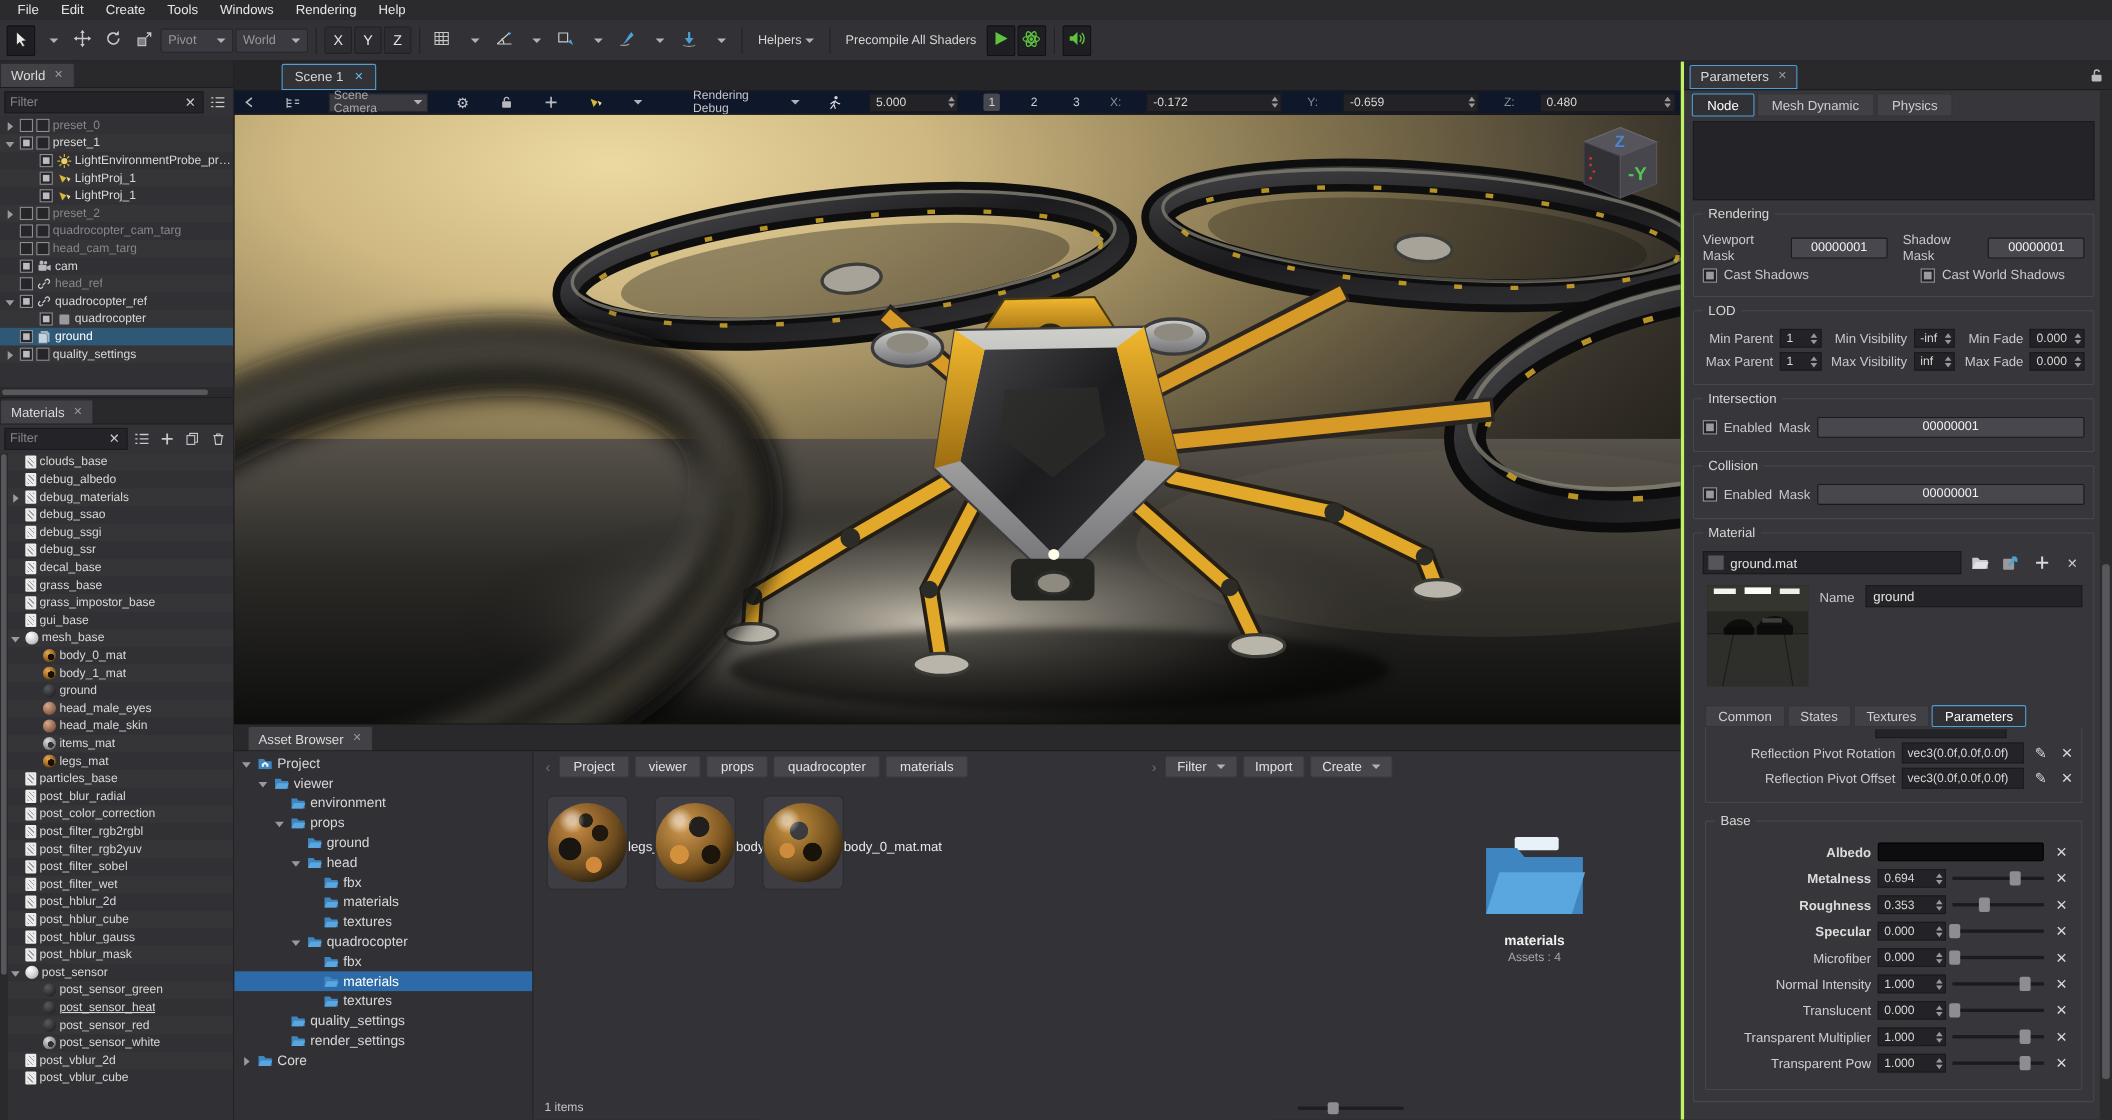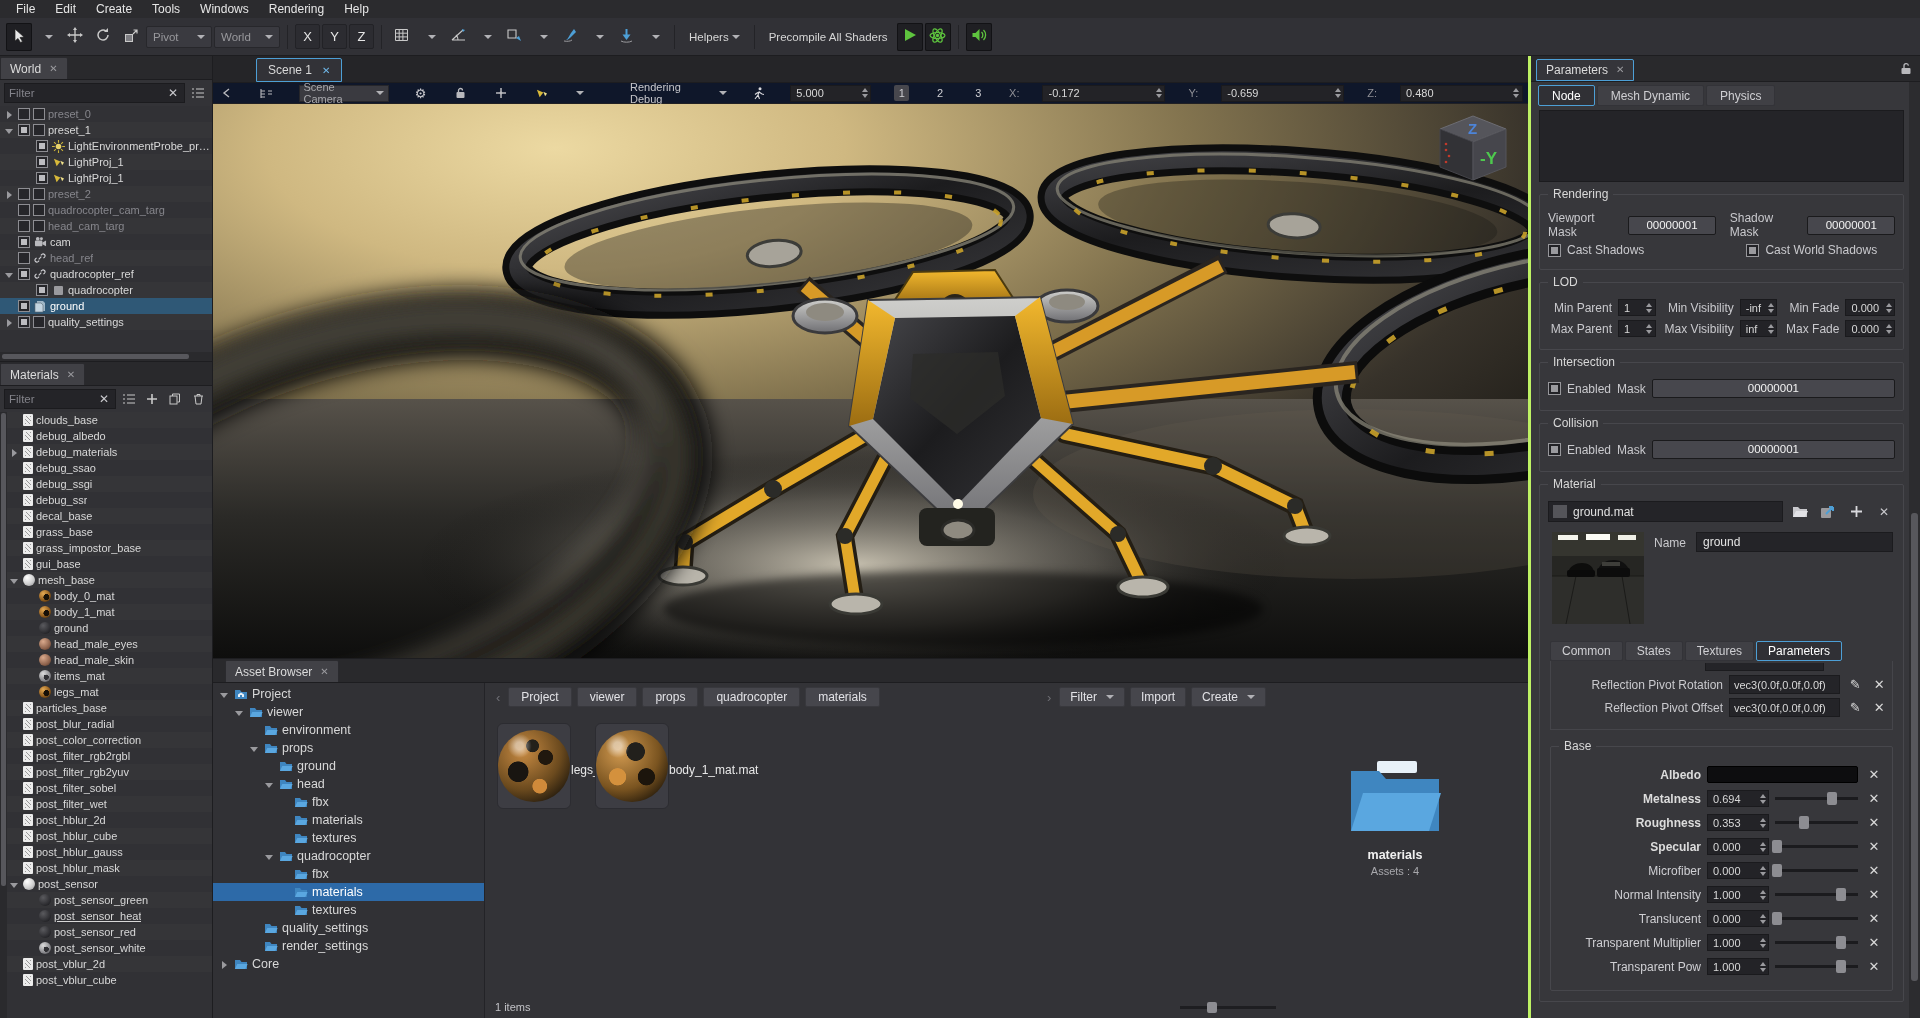--- a/index.html
+++ b/index.html
@@ -1122,20 +1122,26 @@
                       <span class="bigsph v-orange-a"></span>
                     </div>
                     <div class="clabel">legs_mat.mat</div>
                   </div>
                   <div class="card">
                     <div class="thumb">
                       <span class="bigsph v-orange-b"></span>
                     </div>
                     <div class="clabel">body_1_mat.mat</div>
                   </div>
+                  <div class="card">
+                    <div class="thumb">
+                      <span class="bigsph v-orange-c"></span>
+                    </div>
+                    <div class="clabel">body_0_mat.mat</div>
+                  </div>
                 </div>
               <div class="folder-card">
                 <span><svg width="96" height="76" viewBox="0 0 96 76">
                       <rect x="30" y="2" width="40" height="12" rx="2" fill="#e8f1f8"></rect>
                       <path d="M4 12h28l7 8h53v52H4z" fill="#3f86c0"></path>
                       <path d="M4 72l12-38h78l-12 38z" fill="#5aa7e0"></path>
                     </svg></span>
                 <div class="t1">materials</div>
                 <div class="t2">Assets : 4</div>
               </div>

